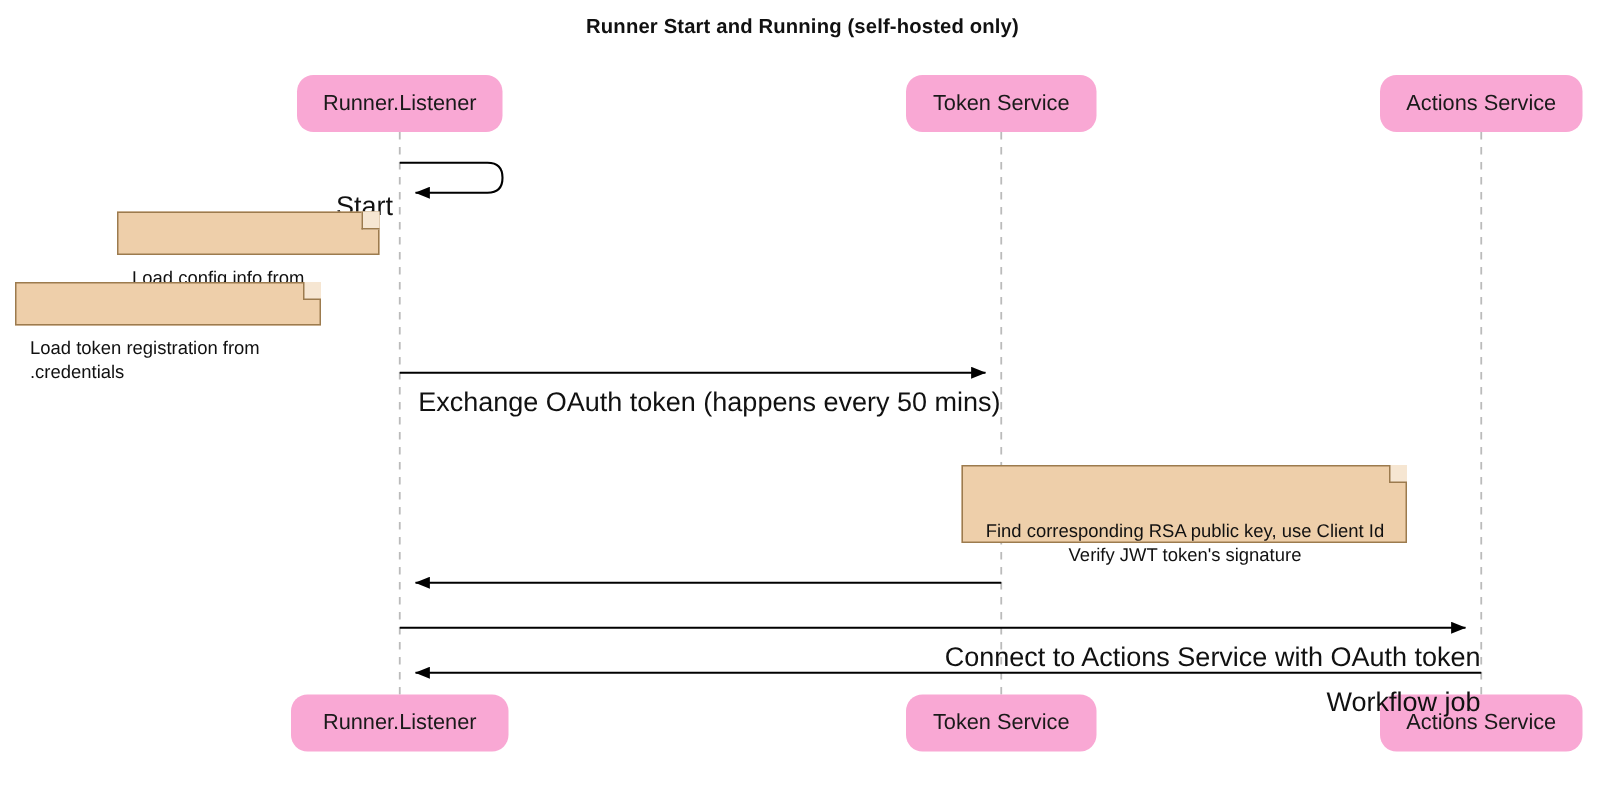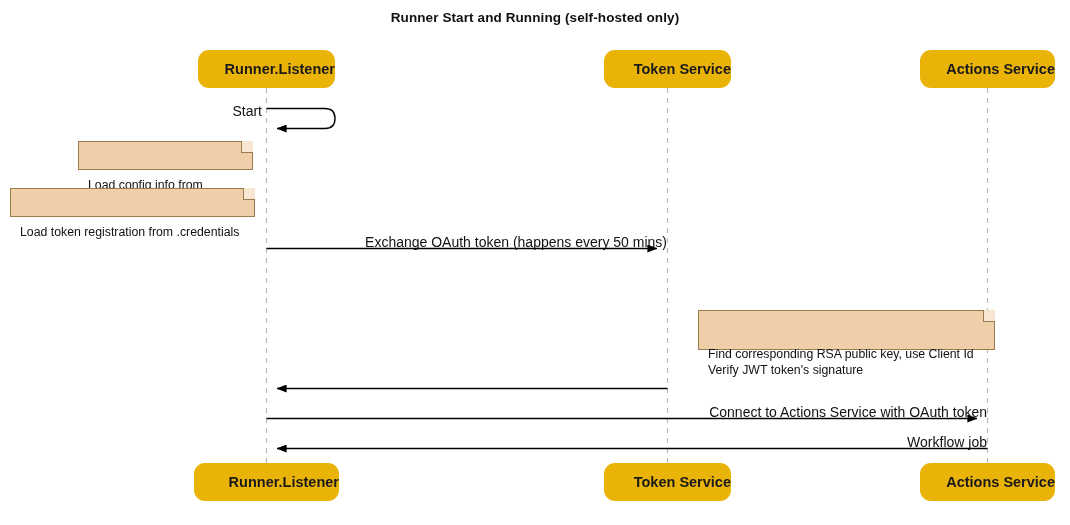--- a/index.html
+++ b/index.html
@@ -34,29 +34,28 @@
     width: 1070px;
     text-align: center;
     font-size: 13.5px;
     font-weight: bold;
     color: #111111;
     letter-spacing: 0.1px;
   }
   .participant {
     position: absolute;
     box-sizing: border-box;
-    background: #eab308;
+    background: #f9a8d4;
     border-radius: 11px;
     display: flex;
     align-items: center;
-    justify-content: flex-end;
+    justify-content: center;
     font-size: 14.5px;
     color: #1a1a1a;
     white-space: nowrap;
-    font-weight: bold;
   }
   .note {
     position: absolute;
     box-sizing: border-box;
     background: #eecfaa;
     border: 1px solid #9c7b4e;
     font-size: 12.3px;
     color: #111111;
     padding: 5px 8px 5px 9px;
     line-height: 15.5px;
@@ -67,23 +66,24 @@
     right: -1px;
     top: -1px;
     width: 11px;
     height: 11px;
     background: #f6e6d2;
     border-left: 1px solid #9c7b4e;
     border-bottom: 1px solid #9c7b4e;
   }
   .msg-label {
     position: absolute;
-    font-size: 14px;
+    font-size: 18px;
     color: #111111;
     white-space: nowrap;
+    margin-top: 24px;
   }
   .msg-label.center {
     text-align: right;
   }
   .msg-label.right {
     text-align: right;
   }
 </style>
 </head>
 <body>
@@ -164,25 +164,25 @@
 
   <div class="msg-label center" style="left:267px; top:404px; width:720px;">
     <span>Connect to Actions Service with OAuth token</span>
   </div>
 
   <div class="note" style="left:78px; top:141px; width:175px; height:29px;">
     <span class="fold"></span>
     <span>Load config info from .runner</span>
   </div>
 
-  <div class="note" style="left:10px; top:188px; width:245px; height:29px;">
+  <div class="note" style="left:10px; top:188px; width:204px; height:29px;">
     <span class="fold"></span>
     <span>Load token registration from .credentials</span>
   </div>
 
 
-  <div class="note" style="left:698px; top:310px; width:297px; height:40px;">
+  <div class="note" style="left:641px; top:310px; width:297px; height:52px;text-align:center;">
     <span class="fold"></span>
     <span>Find corresponding RSA public key, use Client Id
 Verify JWT token's signature</span>
   </div>
 
 </div>
 
 </body></html>

